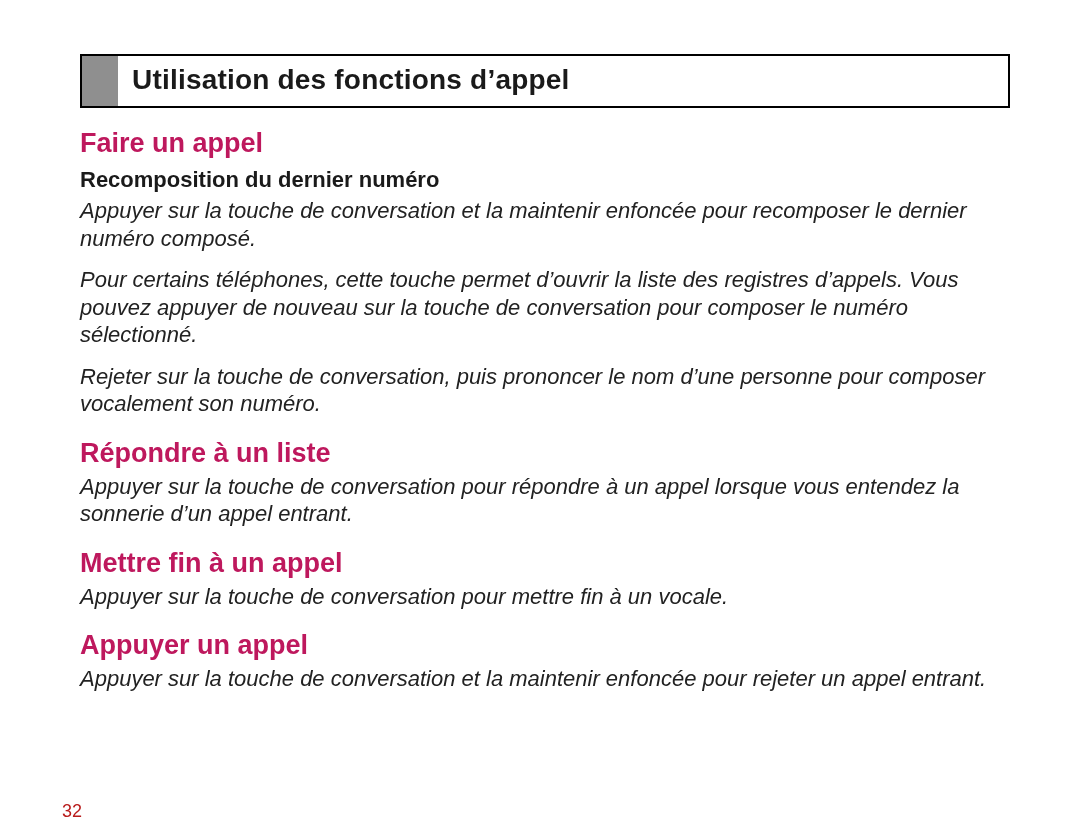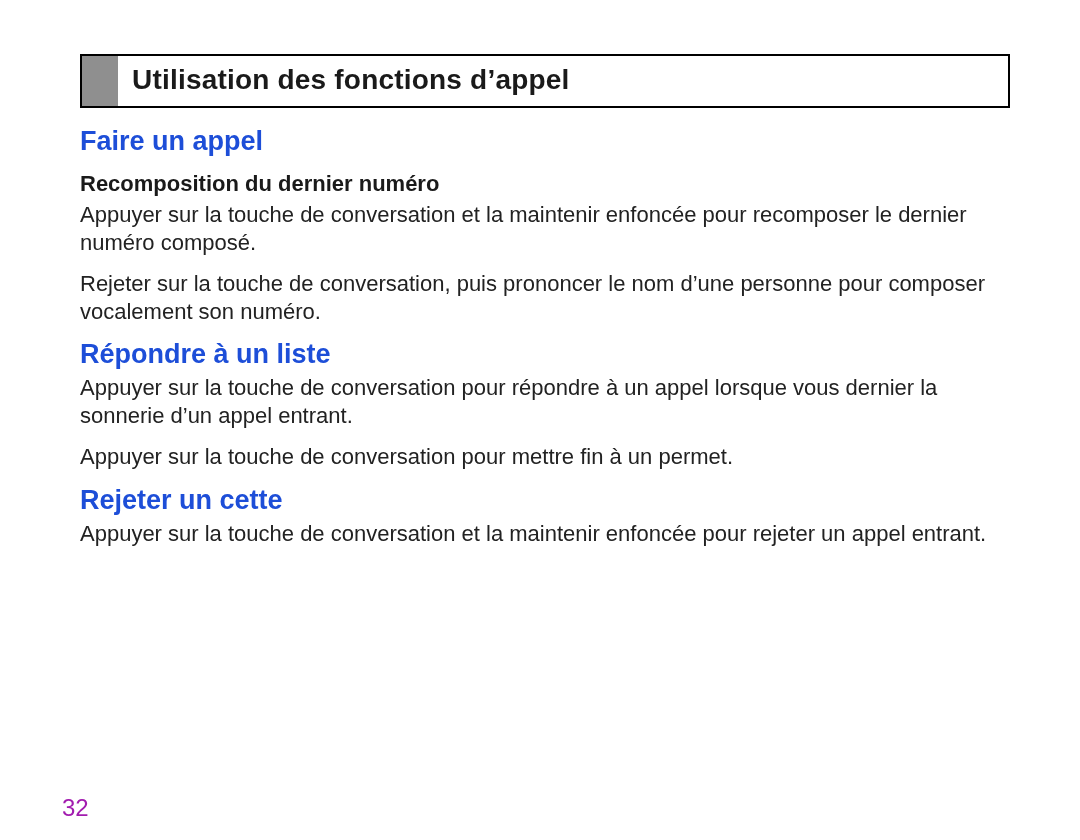--- a/index.html
+++ b/index.html
@@ -30,64 +30,67 @@
     background: #8f8f8f;
   }
   .title-bar .title {
     flex: 1;
     padding: 8px 14px 10px 14px;
     font-size: 28px;
     font-weight: 700;
     letter-spacing: 0.2px;
   }
   .h2 {
-    color: #1d4ed8;
+    color: #be185d;
     font-weight: 700;
     font-size: 27px;
-    margin: 12px 0 4px 0;
+    margin: 20px 0 4px 0;
   }
   .h3 {
     font-weight: 700;
     font-size: 22px;
-    margin: 14px 0 4px 0;
+    margin: 8px 0 4px 0;
     color: #1a1a1a;
   }
   .p {
     font-size: 22px;
     line-height: 1.25;
     margin: 0 0 14px 0;
     color: #222;
+    font-style: italic;
   }
   .page-num {
     position: absolute;
     left: 62px;
     bottom: 18px;
-    font-size: 24px;
-    color: #a21caf;
+    font-size: 18px;
+    color: #b91c1c;
   }
 </style>
 </head>
 <body>
 
 <div class="page">
 
   <div class="title-bar">
     <div class="tab"></div>
     <div class="title">Utilisation des fonctions d’appel</div>
   </div>
 
   <div class="h2">Faire un appel</div>
 
     <div class="h3">Recomposition du dernier numéro</div>
     <div class="p">Appuyer sur la touche de conversation et la maintenir enfoncée pour recomposer le dernier numéro composé.</div>
+    <div class="p">Pour certains téléphones, cette touche permet d’ouvrir la liste des registres d’appels. Vous pouvez appuyer de nouveau sur la touche de conversation pour composer le numéro sélectionné.</div>
 
     <div class="p">Rejeter sur la touche de conversation, puis prononcer le nom d’une personne pour composer vocalement son numéro.</div>
 
   <div class="h2">Répondre à un liste</div>
-  <div class="p">Appuyer sur la touche de conversation pour répondre à un appel lorsque vous dernier la sonnerie d’un appel entrant.</div>
+  <div class="p">Appuyer sur la touche de conversation pour répondre à un appel lorsque vous entendez la sonnerie d’un appel entrant.</div>
 
-  <div class="p">Appuyer sur la touche de conversation pour mettre fin à un permet.</div>
+  <div class="h2">Mettre fin à un appel</div>
+  <div class="p">Appuyer sur la touche de conversation pour mettre fin à un vocale.</div>
 
-  <div class="h2">Rejeter un cette</div>
+  <div class="h2">Appuyer un appel</div>
   <div class="p">Appuyer sur la touche de conversation et la maintenir enfoncée pour rejeter un appel entrant.</div>
 
   <div class="page-num">32</div>
 </div>
 
 </body></html>

